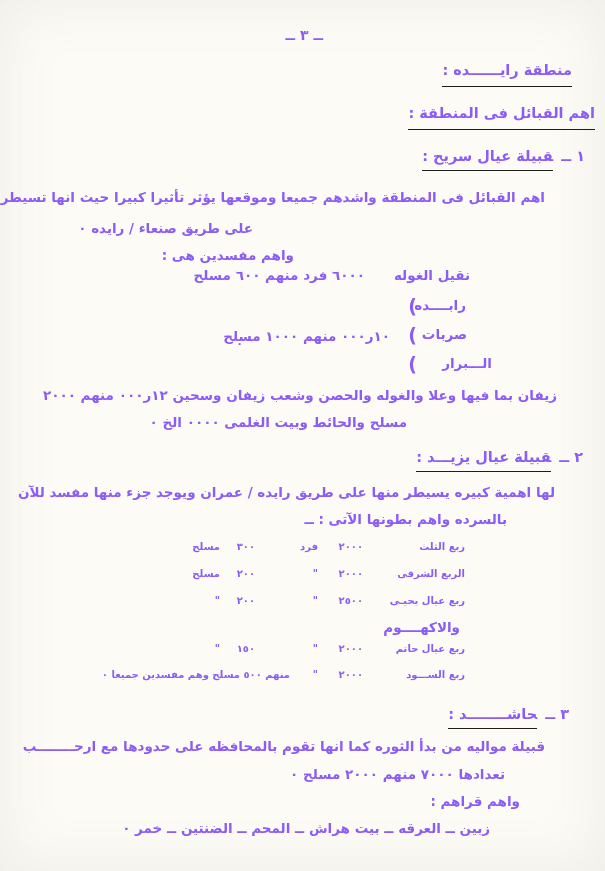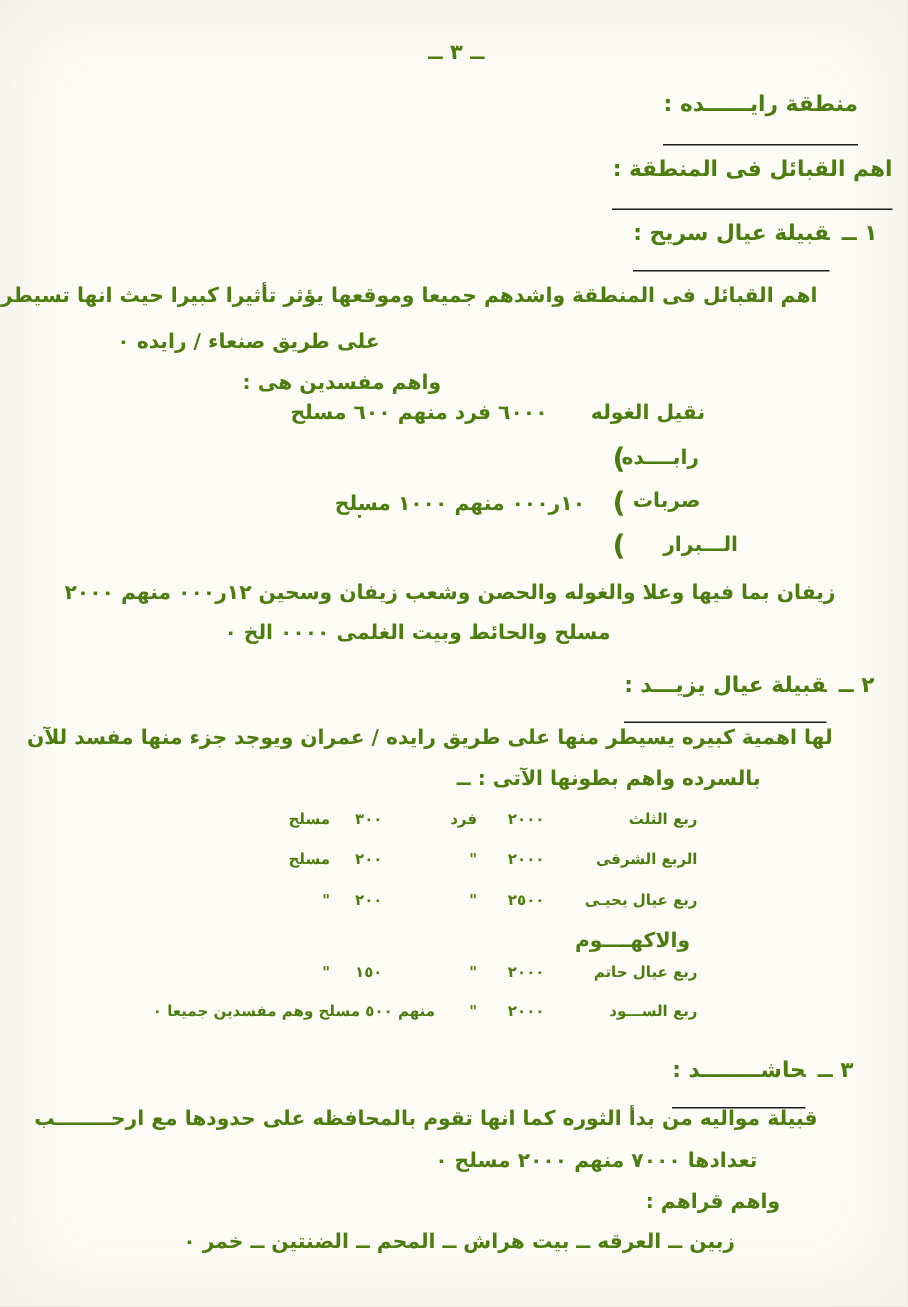--- a/index.html
+++ b/index.html
@@ -3,28 +3,28 @@
 <meta charset="utf-8">
 <style>
   html,body{margin:0;padding:0;background:#e8e6e0;}
   .page{
     position:relative;
     width:605px;height:871px;
     margin:0 auto;
     background:#fcfbf6;
     box-shadow:inset 0 0 60px rgba(120,110,90,.10);
     font-family:"DejaVu Sans",sans-serif;
-    color:#4d7c0f;
+    color:#8b5cf6;
     font-weight:700;
     direction:rtl;
     overflow:hidden;
   }
   .abs{position:absolute;white-space:nowrap;font-size:13.5px;line-height:1.4;}
   .h{font-size:14.5px;}
-  .u{border-bottom:1.6px solid #1d1d1d;padding-bottom:16px;text-align:right;}
+  .u{border-bottom:1.6px solid #1d1d1d;padding-bottom:6px;text-align:right;}
   .tnum{margin-left:8px;}
   
   #pageno{top:26px;right:282px;font-size:14px;letter-spacing:1px;}
   #region-title{top:60px;right:33px;}
   #main-heading{top:103px;right:10px;}
   #t1-title{top:146px;right:20px;}
   #t1-l1{top:188px;right:60px;margin-left:20px;}
   #t1-l2{top:219px;right:352px;}
   #t1-clans-intro{top:246px;right:311px;}
   #t1-row-name{top:266px;right:135px;}

